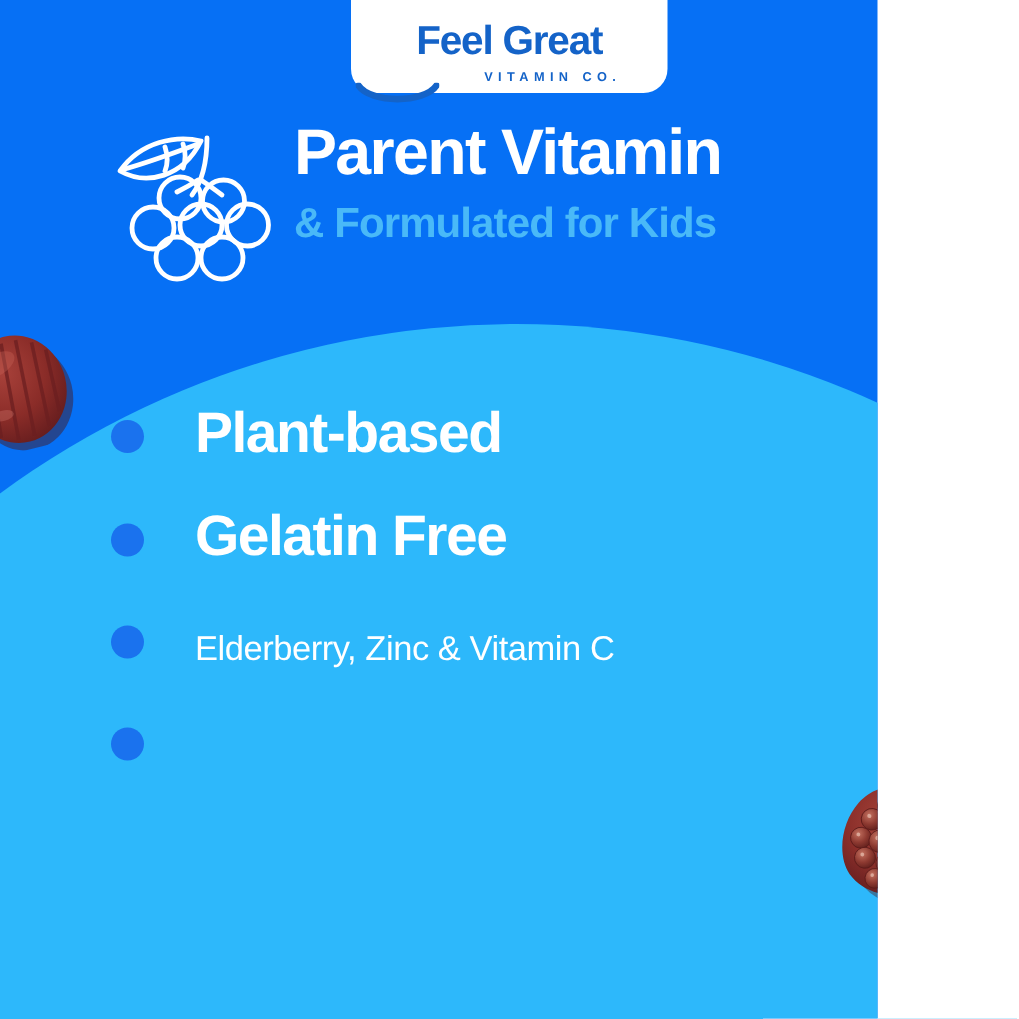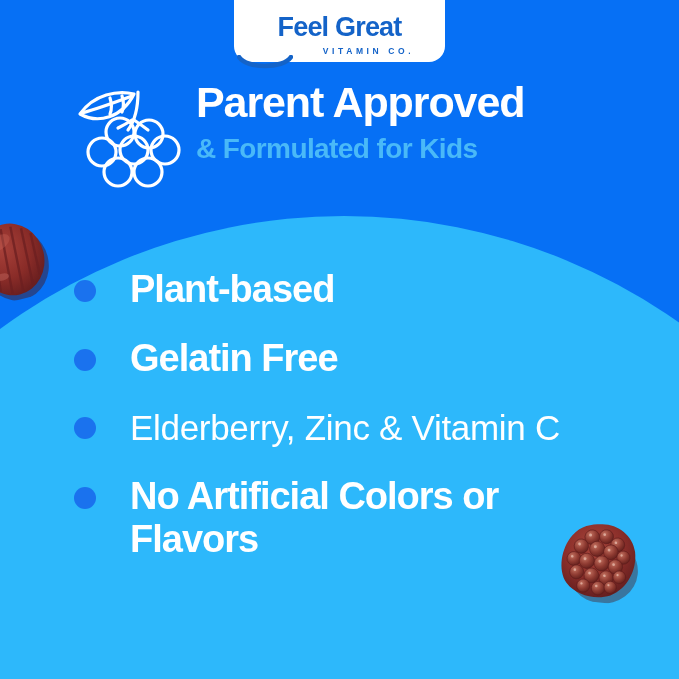--- a/index.html
+++ b/index.html
@@ -2,21 +2,21 @@
 <html><head>
 <meta charset="utf-8">
 <style>
   html, body {
     margin: 0;
     padding: 0;
     background: #ffffff;
   }
   #canvas {
     position: relative;
-    width: 679px;
+    width: 585px;
     height: 679px;
     overflow: hidden;
     background: #0670F5;
     font-family: "Liberation Sans", sans-serif;
     -webkit-font-smoothing: antialiased;
   }
 
   
   #panel-circle {
     position: absolute;
@@ -136,26 +136,26 @@
   }
   .bullet-body { flex: 1 1 auto; }
   .bullet-title {
     font-size: 38px;
     font-weight: bold;
     color: #ffffff;
     letter-spacing: -1px;
     line-height: 1.12;
   }
   .bullet-sub {
-    font-size: 35px;
+    font-size: 23px;
     font-weight: normal;
     color: #ffffff;
     letter-spacing: -0.3px;
     line-height: 1.2;
-    margin-top: 2px;
+    margin-top: 14px;
   }
 
   
   #gummy-left {
     position: absolute;
     left: -22px;
     top: 216px;
     width: 70px;
     height: 84px;
     transform: rotate(-14deg);
@@ -231,21 +231,21 @@
           <circle cx="30" cy="68" r="14"></circle>
           <circle cx="62" cy="66" r="14"></circle>
           <circle cx="93" cy="66" r="14"></circle>
           <circle cx="46" cy="88" r="14"></circle>
           <circle cx="76" cy="88" r="14"></circle>
         </g>
       </svg>
     </div>
 
     <div id="header-text">
-      <div id="headline">Parent Approved</div>
+      <div id="headline">Parent Vitamin</div>
       <div id="subhead">&amp; Formulated for Kids</div>
     </div>
   </div>
 
   <div id="bullet-list">
 
     <div class="bullet-row">
       <div class="bullet-dot"></div>
       <div class="bullet-body">
         <div class="bullet-title">Plant-based</div>
@@ -261,23 +261,20 @@
 
     <div class="bullet-row">
       <div class="bullet-dot"></div>
       <div class="bullet-body">
         <div class="bullet-sub">Elderberry, Zinc &amp; Vitamin C</div>
       </div>
     </div>
 
     <div class="bullet-row">
       <div class="bullet-dot"></div>
-      <div class="bullet-body">
-        <div class="bullet-title">No Artificial Colors or Flavors</div>
-      </div>
     </div>
 
   </div>
 
   <div id="gummy-right">
     <svg class="gummy-svg" viewBox="0 0 84 84" xmlns="http://www.w3.org/2000/svg">
       <defs>
         <radialGradient id="gr" cx="42%" cy="34%" r="72%">
           <stop offset="0%" stop-color="#A8463C"></stop>
           <stop offset="55%" stop-color="#8B2F2A"></stop>

